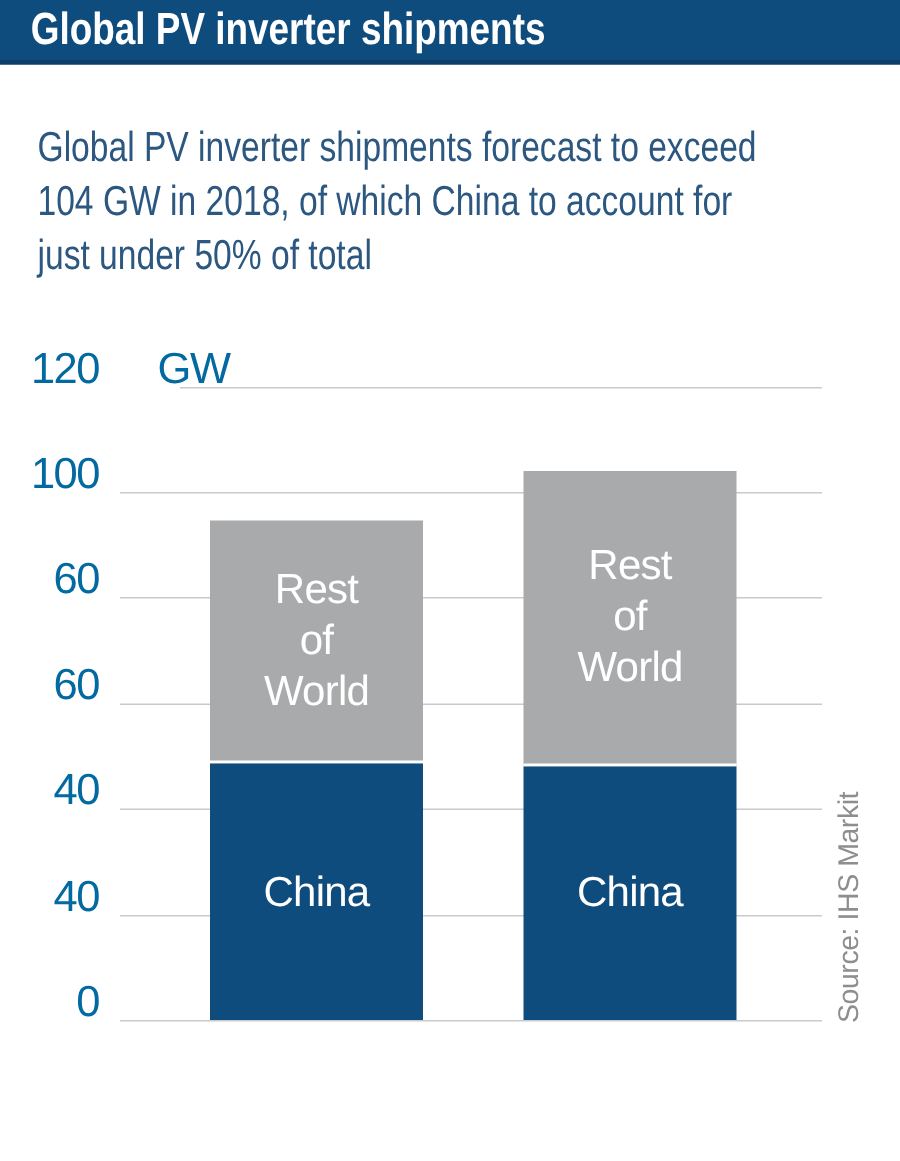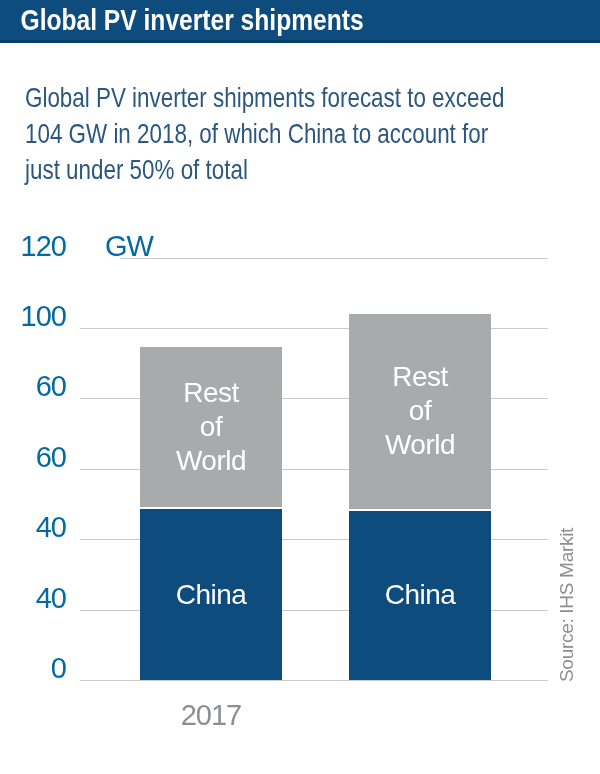--- a/index.html
+++ b/index.html
@@ -83,21 +83,20 @@
       <div class="bar" style="left: 140px; top: 347.4px; width: 142px; height: 332.6px;">
         <div class="segment seg-divider" style="height: 161.9px; background: rgb(169, 170, 172);">
           <div class="segment-label">Rest
 of
 World</div>
         </div>
         <div class="segment" style="height: 170.7px; background: rgb(14, 76, 126);">
           <div class="segment-label">China</div>
         </div>
       </div>
-      <div class="x-label" style="left: 140px; width: 142px;">2017</div>
       <div class="bar" style="left: 349px; top: 313.9px; width: 142px; height: 366.1px;">
         <div class="segment seg-divider" style="height: 197.1px; background: rgb(169, 170, 172);">
           <div class="segment-label">Rest
 of
 World</div>
         </div>
         <div class="segment" style="height: 169px; background: rgb(14, 76, 126);">
           <div class="segment-label">China</div>
         </div>
       </div>

